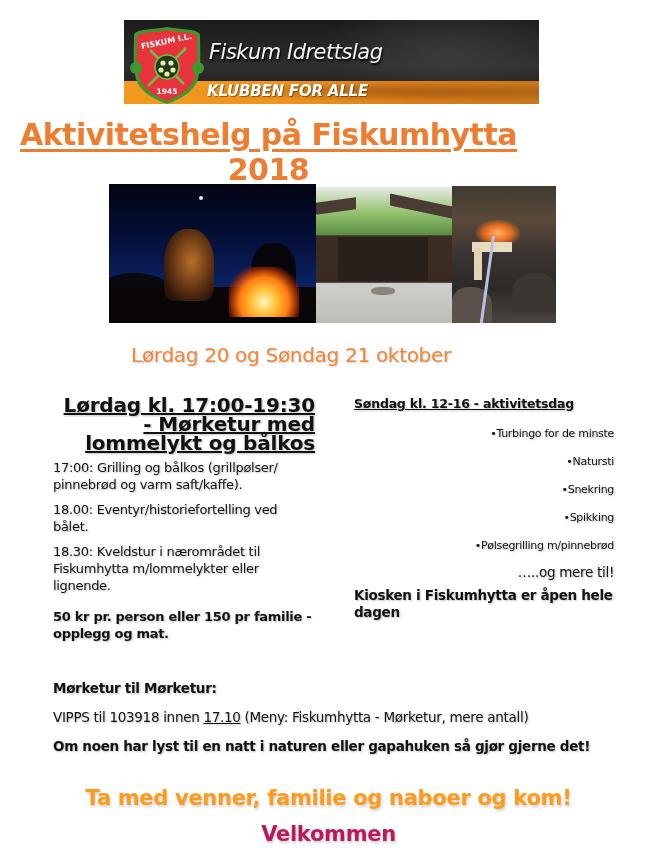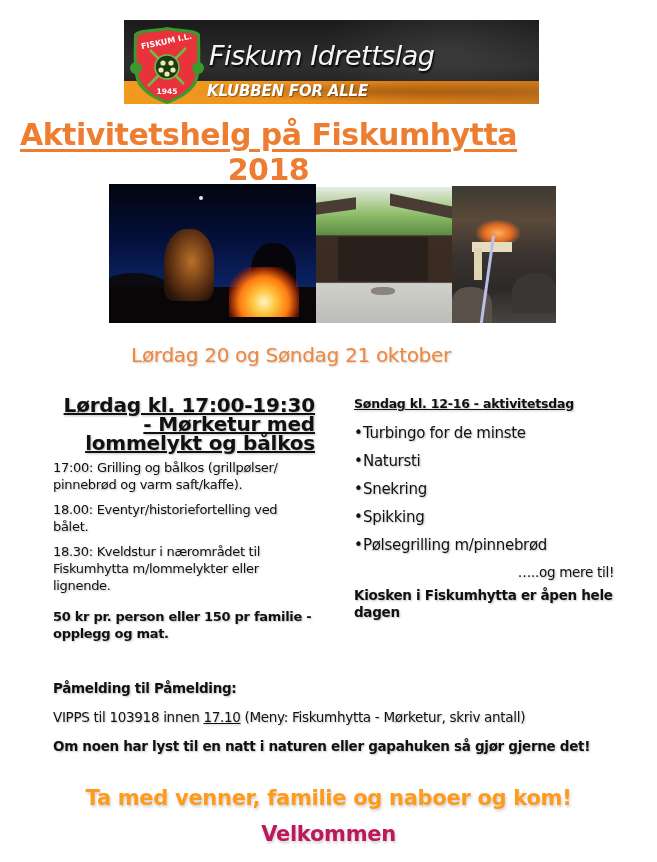--- a/index.html
+++ b/index.html
@@ -21,21 +21,21 @@
       content: ""; position: absolute; left: 0; top: 0; right: 0; bottom: 0;
       background: radial-gradient(ellipse at 80% 50%, rgba(120,60,10,0.35), transparent 60%),
                   radial-gradient(ellipse at 60% 40%, rgba(120,60,10,0.25), transparent 50%);
     }
     .banner .sheen {
       position: absolute; right: -40px; top: -30px; width: 260px; height: 120px;
       background: radial-gradient(ellipse, rgba(90,90,90,0.35), transparent 70%);
     }
     .crest { position: absolute; left: 6px; top: 4px; width: 74px; height: 82px; }
     .banner-title {
-      position: absolute; left: 85px; top: 20px; font-size: 27px; font-style: italic;
+      position: absolute; left: 85px; top: 20px; font-size: 21px; font-style: italic;
       color: #f4f4f4; font-family: "DejaVu Sans", sans-serif; letter-spacing: -0.5px;
       text-shadow: 1px 2px 2px #000;
     }
     .banner-sub {
       position: absolute; left: 83px; top: 62px; font-size: 15px; font-weight: bold;
       font-style: italic; color: #ffffff; letter-spacing: -0.2px;
       text-shadow: 1px 1px 1px rgba(0,0,0,0.4);
     }
     
     .main-title {
@@ -95,21 +95,21 @@
       font-size: 20px; font-weight: bold; text-decoration: underline; line-height: 19px;
       letter-spacing: -0.2px; margin: 0 0 6px 0; text-align: right;
     }
     .para { font-size: 13px; line-height: 17px; margin: 0 0 8px 0; letter-spacing: -0.3px; }
     .para.bold { font-weight: bold; margin-top: 14px; }
     .sun-heading {
       font-size: 12.5px; font-weight: bold; text-decoration: underline; line-height: 16px;
       margin: 0 0 13px 0; letter-spacing: -0.2px;
     }
     .bullets { list-style: none; padding: 0; margin: 0; }
-    .bullets li { font-size: 15px; line-height: 17px; margin: 11px 0 10px 0; letter-spacing: -0.3px; }
+    .bullets li { font-size: 11px; line-height: 17px; margin: 11px 0 10px 0; letter-spacing: -0.3px; text-align: right; }
     .bullets li .dot { display: inline-block; width: 9px; }
     .more { font-size: 13.5px; line-height: 17px; margin: 0 0 6px 0; letter-spacing: -0.3px; text-align: right; }
     .kiosk { font-size: 13.5px; font-weight: bold; line-height: 17px; letter-spacing: -0.3px; }
     
     .reg { left: 53px; top: 680px; width: 580px; font-size: 13.5px; letter-spacing: -0.3px; }
     .reg .line { height: 17px; line-height: 17px; margin-bottom: 12px; white-space: nowrap; }
     .reg .bold { font-weight: bold; }
     .reg .u { text-decoration: underline; }
     
     .bottom1 {
@@ -191,19 +191,19 @@
     <li><span class="dot">•</span><span>Natursti</span></li>
     <li><span class="dot">•</span><span>Snekring</span></li>
     <li><span class="dot">•</span><span>Spikking</span></li>
     <li><span class="dot">•</span><span>Pølsegrilling m/pinnebrød</span></li>
   </ul>
   <div class="more">…..og mere til!</div>
   <div class="kiosk">Kiosken i Fiskumhytta er åpen hele dagen</div>
 </div>
 
 <div class="abs reg t-shadow">
-  <div class="line bold">Påmelding til Påmelding:</div>
-  <div class="line"><span>VIPPS til 103918 innen </span><span class="u">17.10</span><span> (Meny: Fiskumhytta - Mørketur, skriv antall)</span></div>
+  <div class="line bold">Mørketur til Mørketur:</div>
+  <div class="line"><span>VIPPS til 103918 innen </span><span class="u">17.10</span><span> (Meny: Fiskumhytta - Mørketur, mere antall)</span></div>
   <div class="line bold">Om noen har lyst til en natt i naturen eller gapahuken så gjør gjerne det!</div>
 </div>
 
 <div class="abs bottom1">Ta med venner, familie og naboer og kom!</div>
 <div class="abs bottom2">Velkommen</div>
 
 </body></html>

